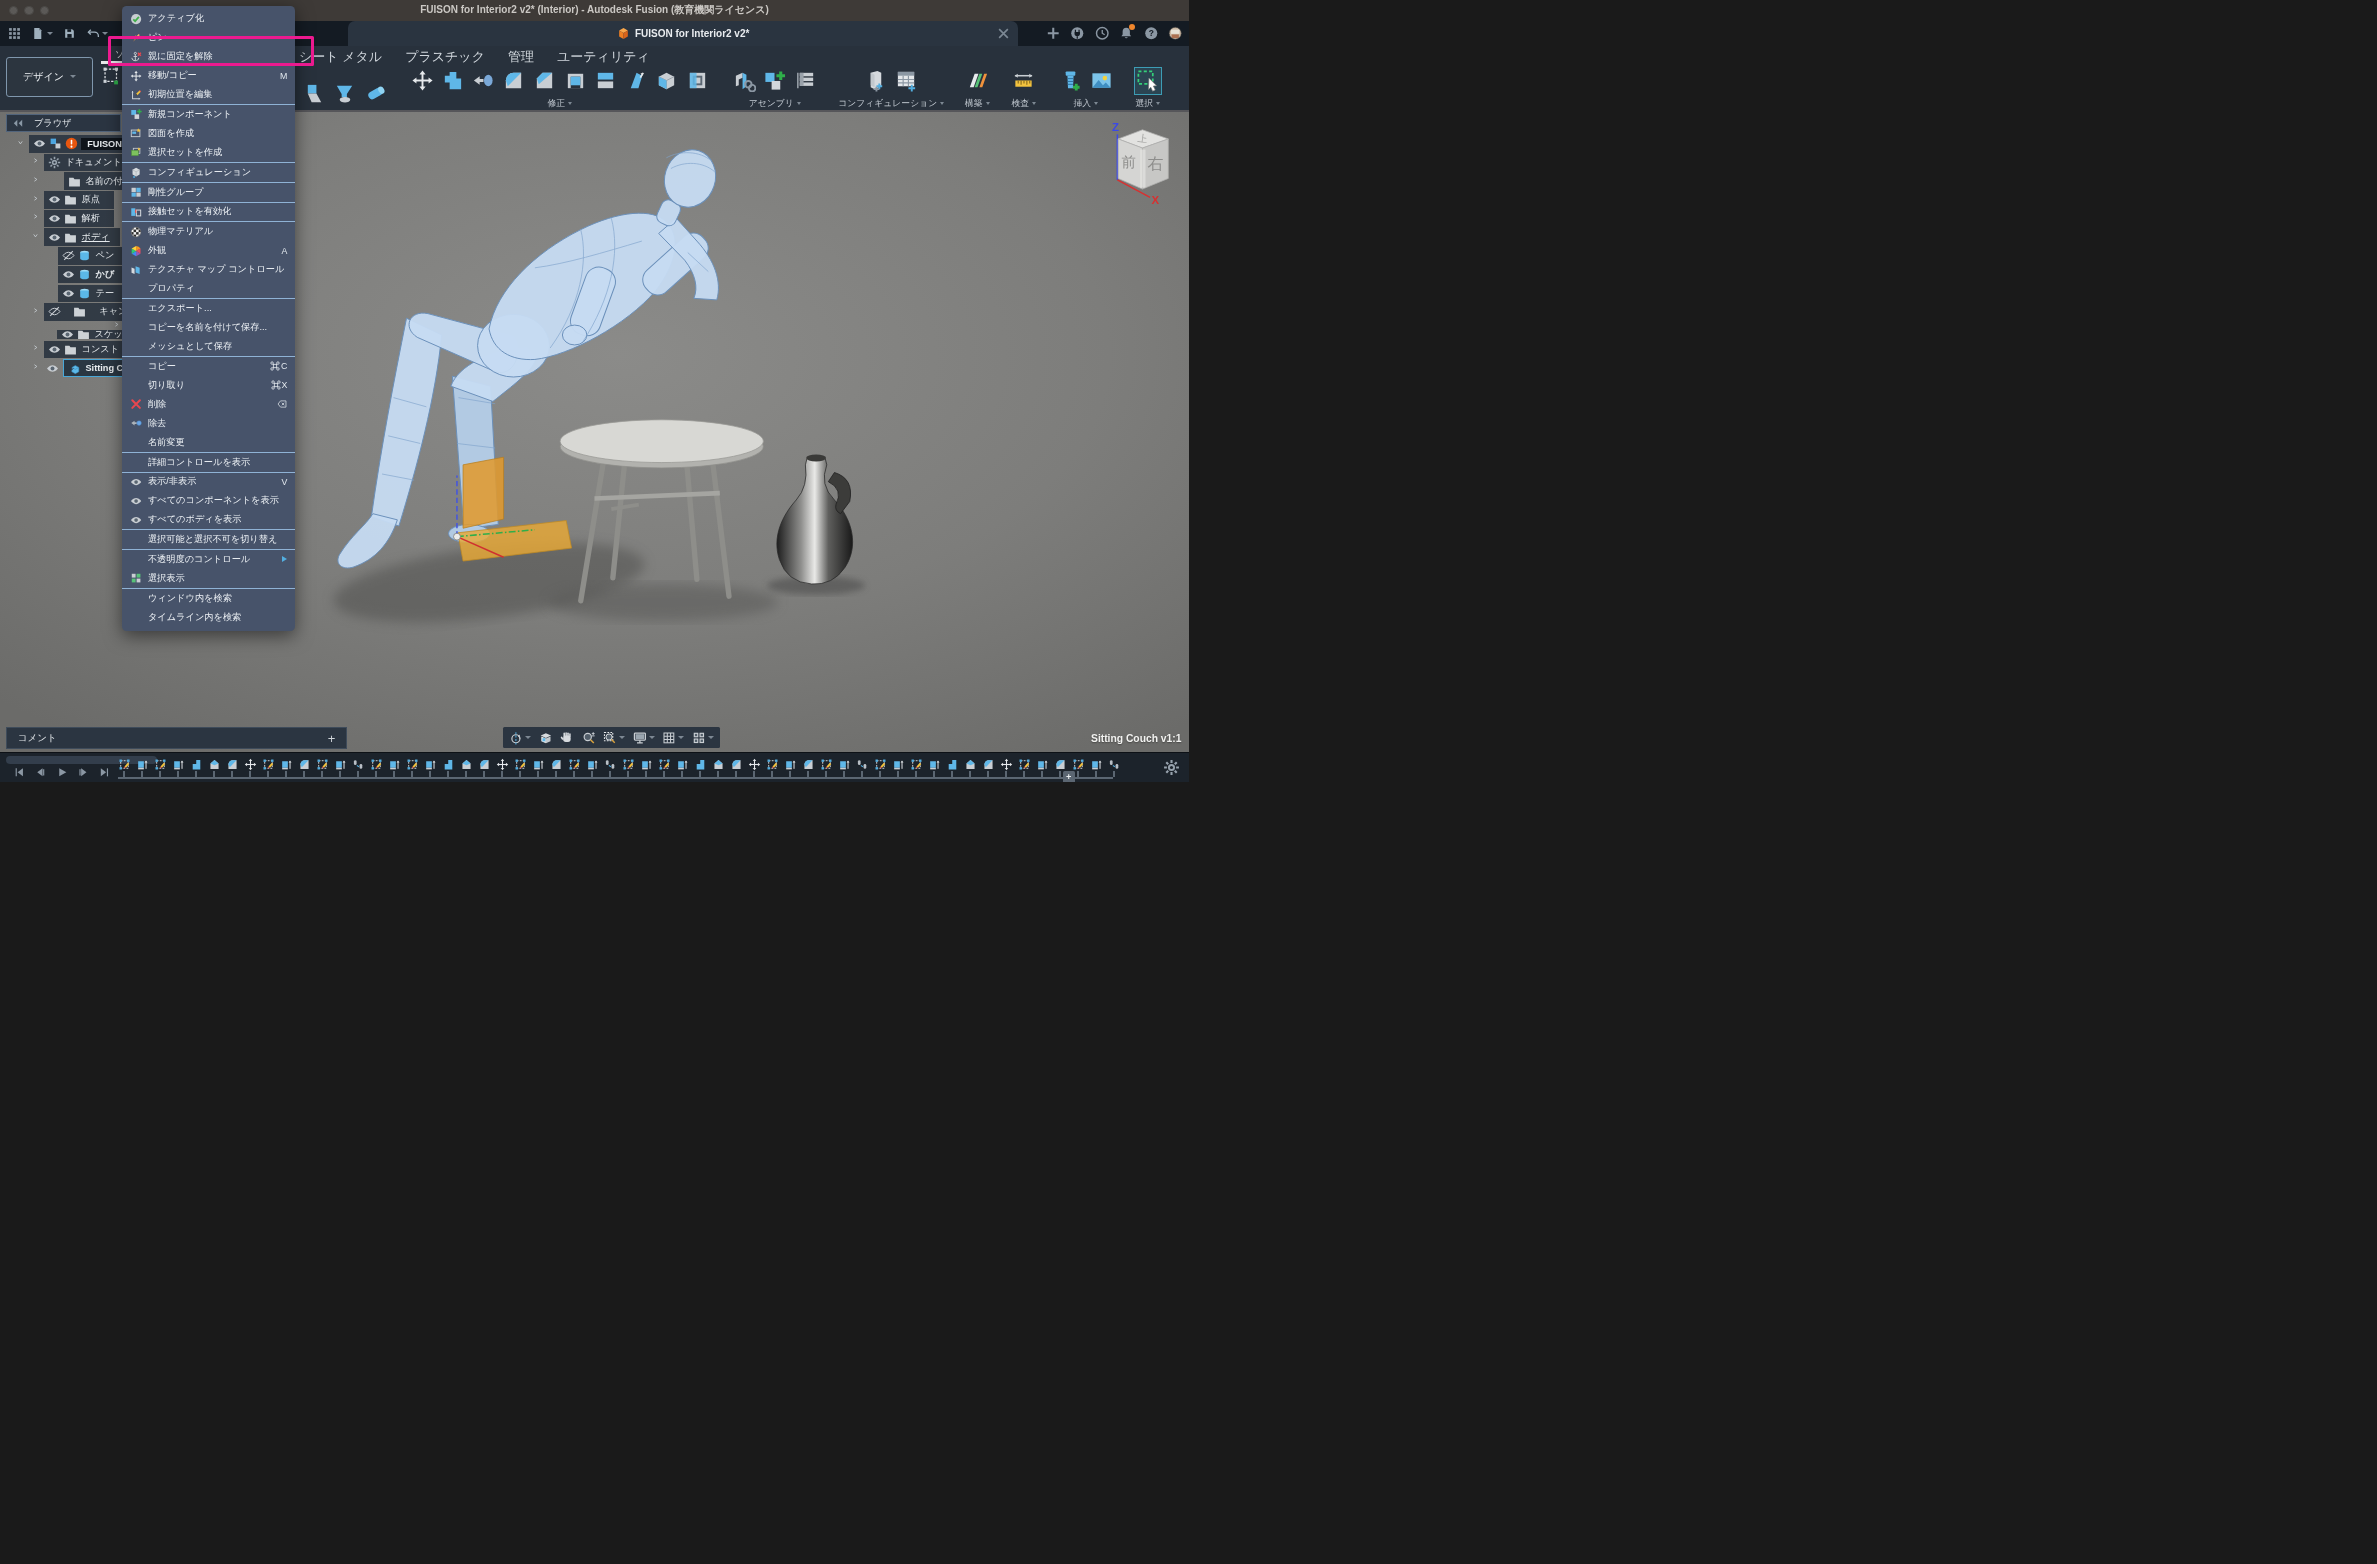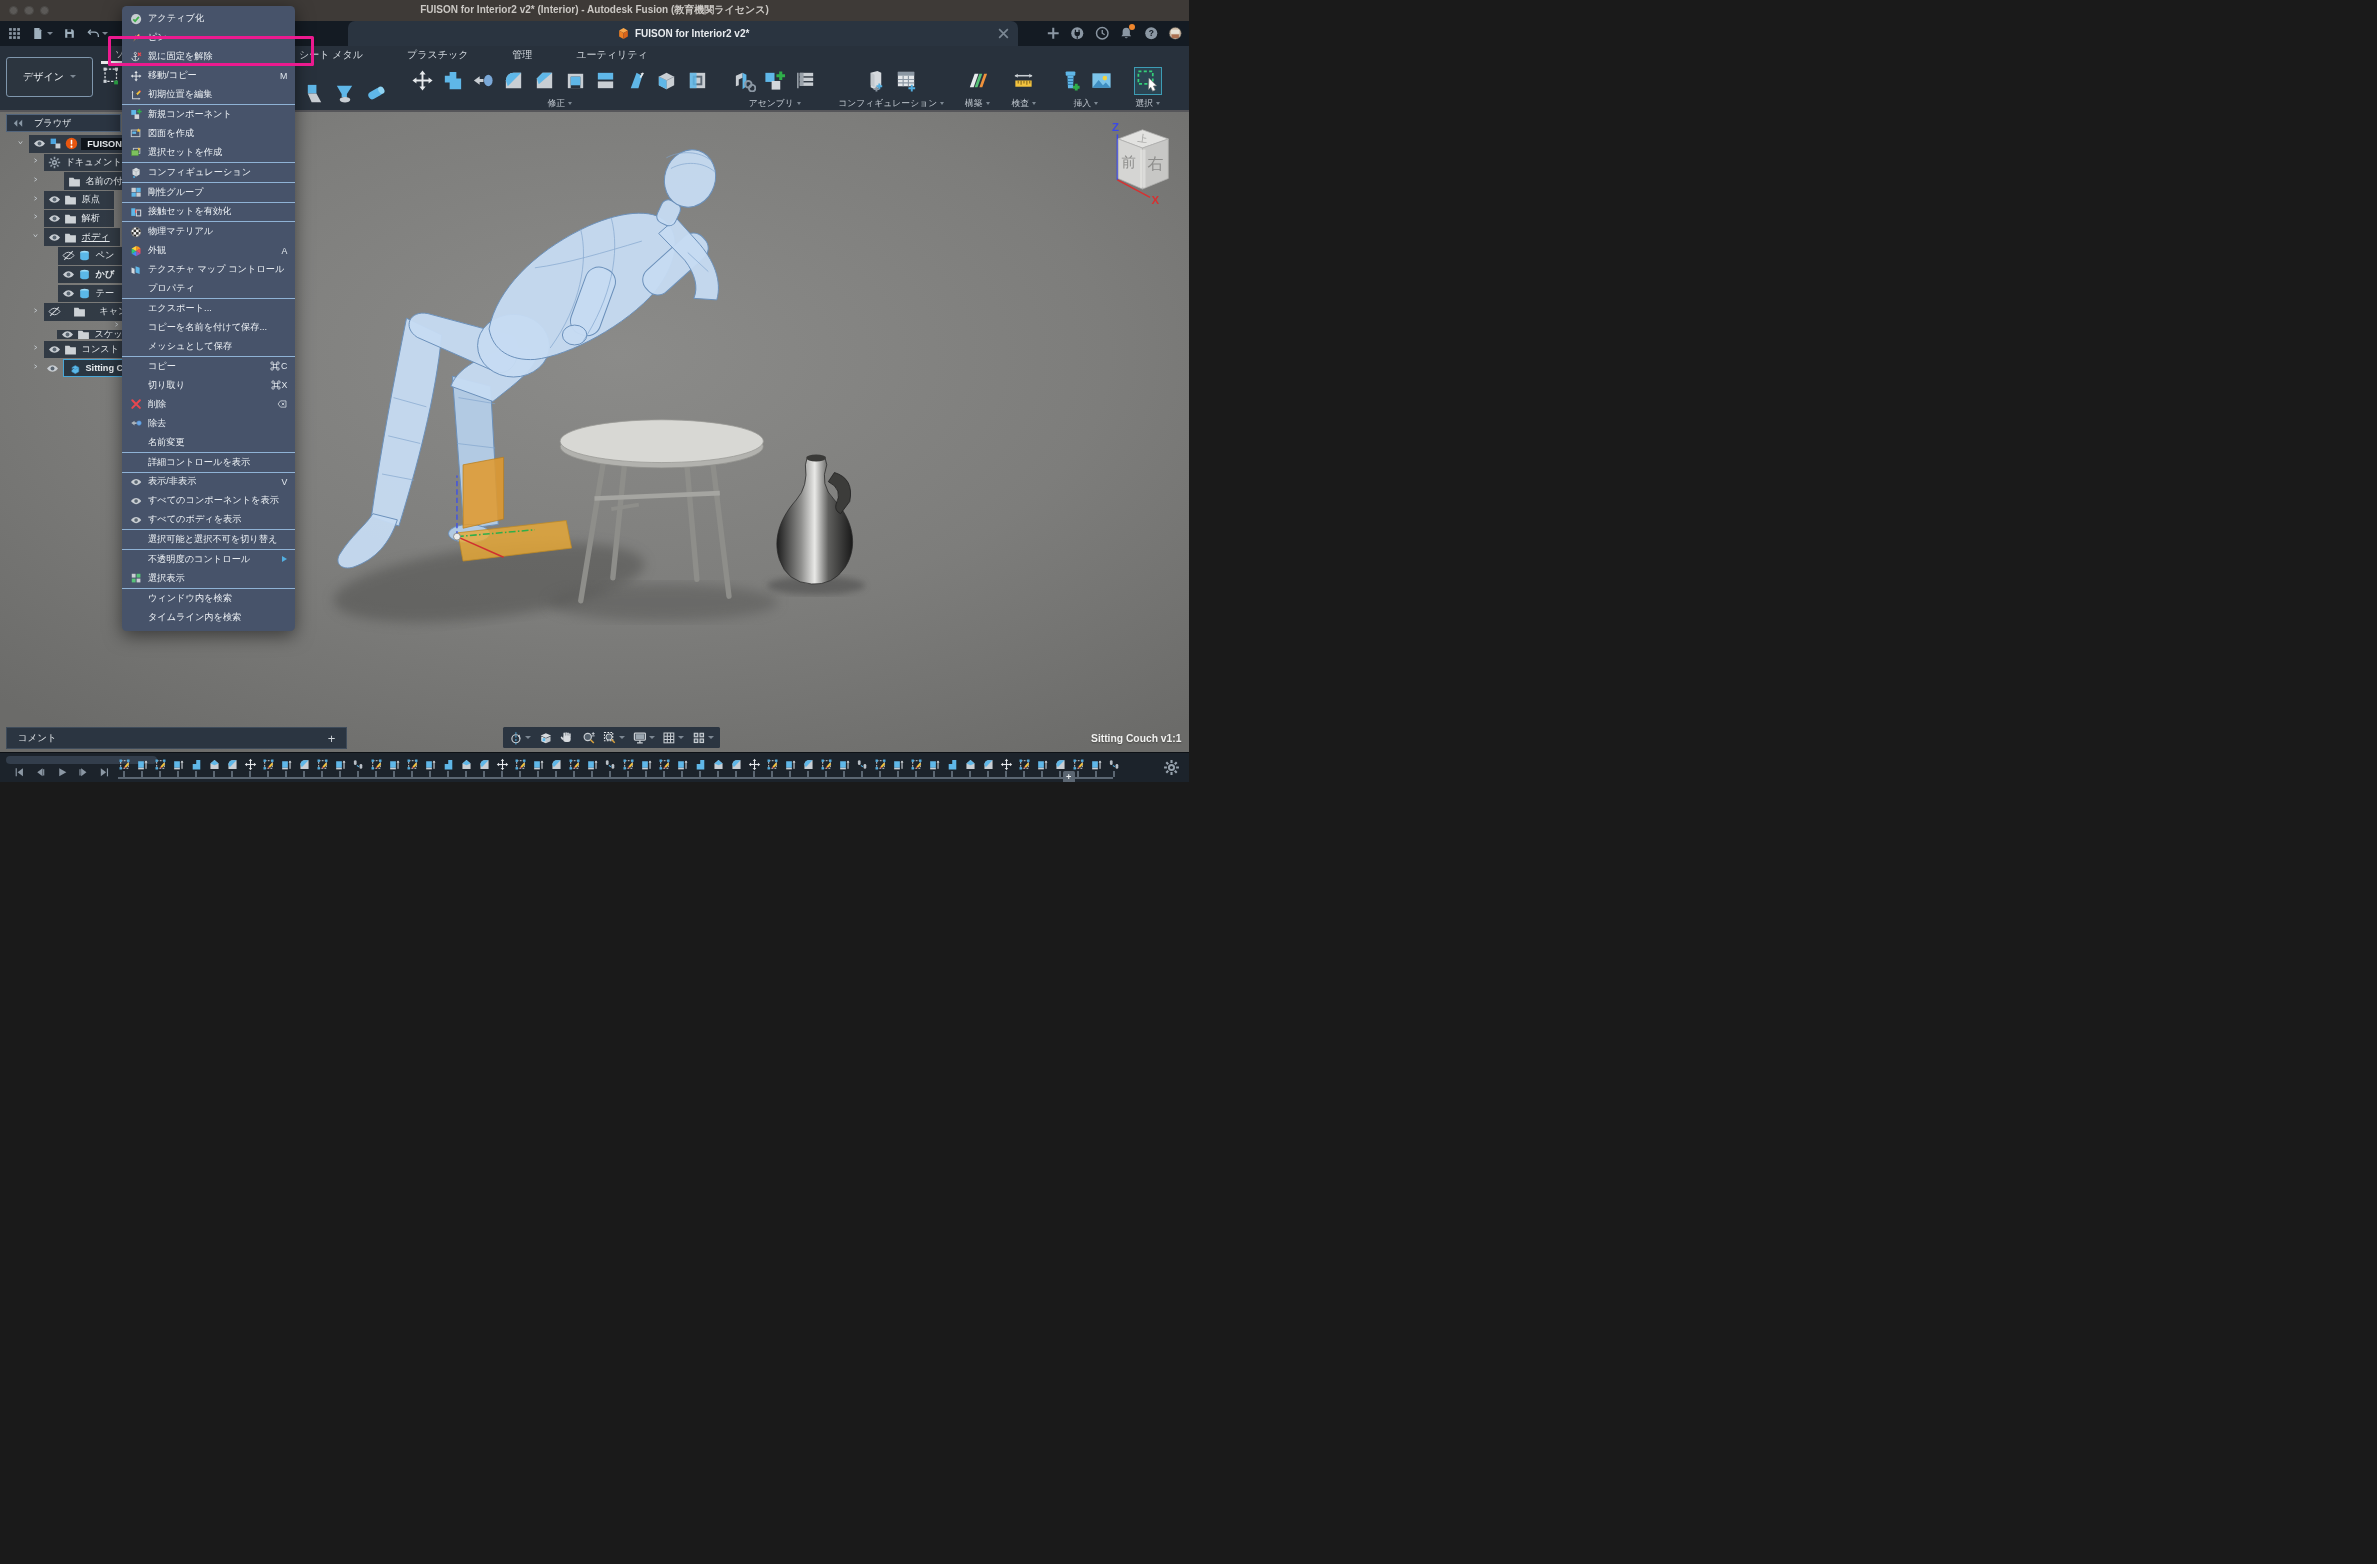--- a/index.html
+++ b/index.html
@@ -20,21 +20,21 @@
 .caret{width:0;height:0;border-left:3.1px solid transparent;border-right:3.1px solid transparent;border-top:3.8px solid #7d8893}
 .doc-tab{position:absolute;left:348px;top:0;width:670px;height:25px;background:#2a3440;border-radius:6.9px 6.9px 0 0;display:flex;align-items:center;justify-content:center;gap:5.3px;font-size:10px;font-weight:bold;color:#e9ecef}
 .doc-tab .ticon svg{width:13px;height:13px}
 .tab-close{position:absolute;right:7.6px;top:6.1px;width:13px;height:13px;opacity:.85;cursor:pointer}
 .tb-right{position:absolute;right:6.1px;top:0;height:25px;display:flex;align-items:center;gap:10px}
 .tb-right .tbicon svg{width:14.5px;height:14.5px}
 .bellwrap{position:relative}
 .badge-dot{position:absolute;right:-1.5px;top:-1.5px;width:6.1px;height:6.1px;border-radius:50%;background:#f0862c}
 
 .ribbon{position:absolute;left:0;top:46px;width:100%;height:66px;background:#28313c;border-bottom:2.3px solid #56565a;z-index:5}
-.rtabs{position:absolute;left:299px;top:2.3px;height:15.3px;display:flex;gap:44px;font-size:10px;color:#d2d8de;white-space:nowrap}
+.rtabs{position:absolute;left:299px;top:2.3px;height:15.3px;display:flex;gap:23px;font-size:13px;color:#d2d8de;white-space:nowrap}
 .rtab{cursor:pointer}
 .partial-tab{position:absolute;left:115px;top:2.3px;font-size:9.2px;color:#d2d8de}
 .active-underline{position:absolute;left:101px;top:15.3px;width:21.4px;height:2.3px;background:#e9eaeb}
 .partial-sketch{position:absolute;left:102px;top:20px}
 .workspace{position:absolute;left:6.1px;top:10.7px;width:87px;height:40px;border:0.8px solid #8097ad;border-radius:3.1px;display:flex;align-items:center;justify-content:center;gap:6.1px;color:#eef1f4;font-size:10px;cursor:pointer;background:rgba(255,255,255,.02)}
 .rgroups{position:absolute;left:296px;top:17px;height:47px;display:flex;align-items:flex-end}
 .rgroup{display:flex;flex-direction:column;align-items:center;justify-content:flex-start;padding:0 4.6px}
 .rg-icons{display:flex;align-items:center;gap:3.1px;height:34px}
 .rg-icons .ricon{width:27.5px;height:27.5px;display:flex;align-items:center;justify-content:center;cursor:pointer}
 .rg-icons .ricon svg{width:23px;height:23px}

